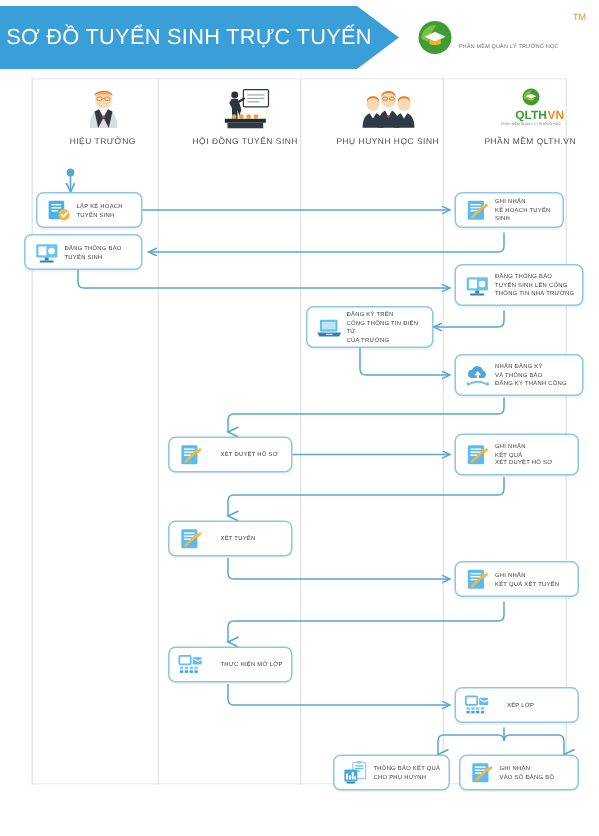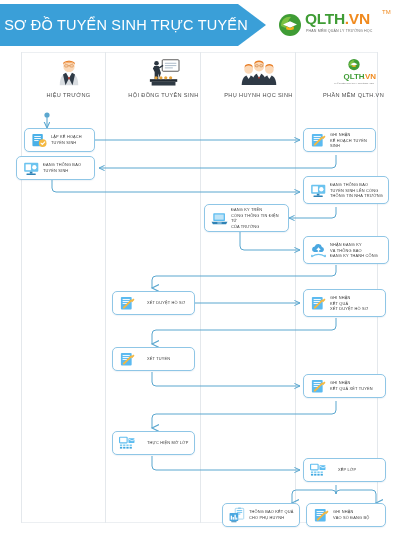--- a/index.html
+++ b/index.html
@@ -74,23 +74,20 @@
 
     <div class="logo-wrap">
       <div class="logo-mark">
         <svg viewBox="0 0 24 24" width="24" height="24">
           <circle cx="12" cy="12" r="11" fill="#3f9c35"></circle>
           <path d="M3 13 C3 6, 9 3, 13 4 C10 7, 9 11, 7.5 15 Z" fill="#7cc242"></path>
           <path d="M5 11.5 L12 8.2 L19 11.5 L12 14.8 Z" fill="#ffffff"></path>
           <path d="M8.2 13.2 L8.2 16.2 C9.6 17.3 14.4 17.3 15.8 16.2 L15.8 13.2 L12 15 Z" fill="#f6b21b"></path>
         </svg>
       </div>
-      <div class="logo-text">
-        <span class="logo-q">QLTH</span><span class="logo-vn">.VN</span>
-      </div>
       <div class="logo-tm">TM</div>
       <div class="logo-tag">PHẦN MỀM QUẢN LÝ TRƯỜNG HỌC</div>
     </div>
   </div>
 
   <div class="board">
     <div class="board-top"></div>
     <div class="board-bot"></div>
     <div class="board-l"></div>
     <div class="board-r"></div>

